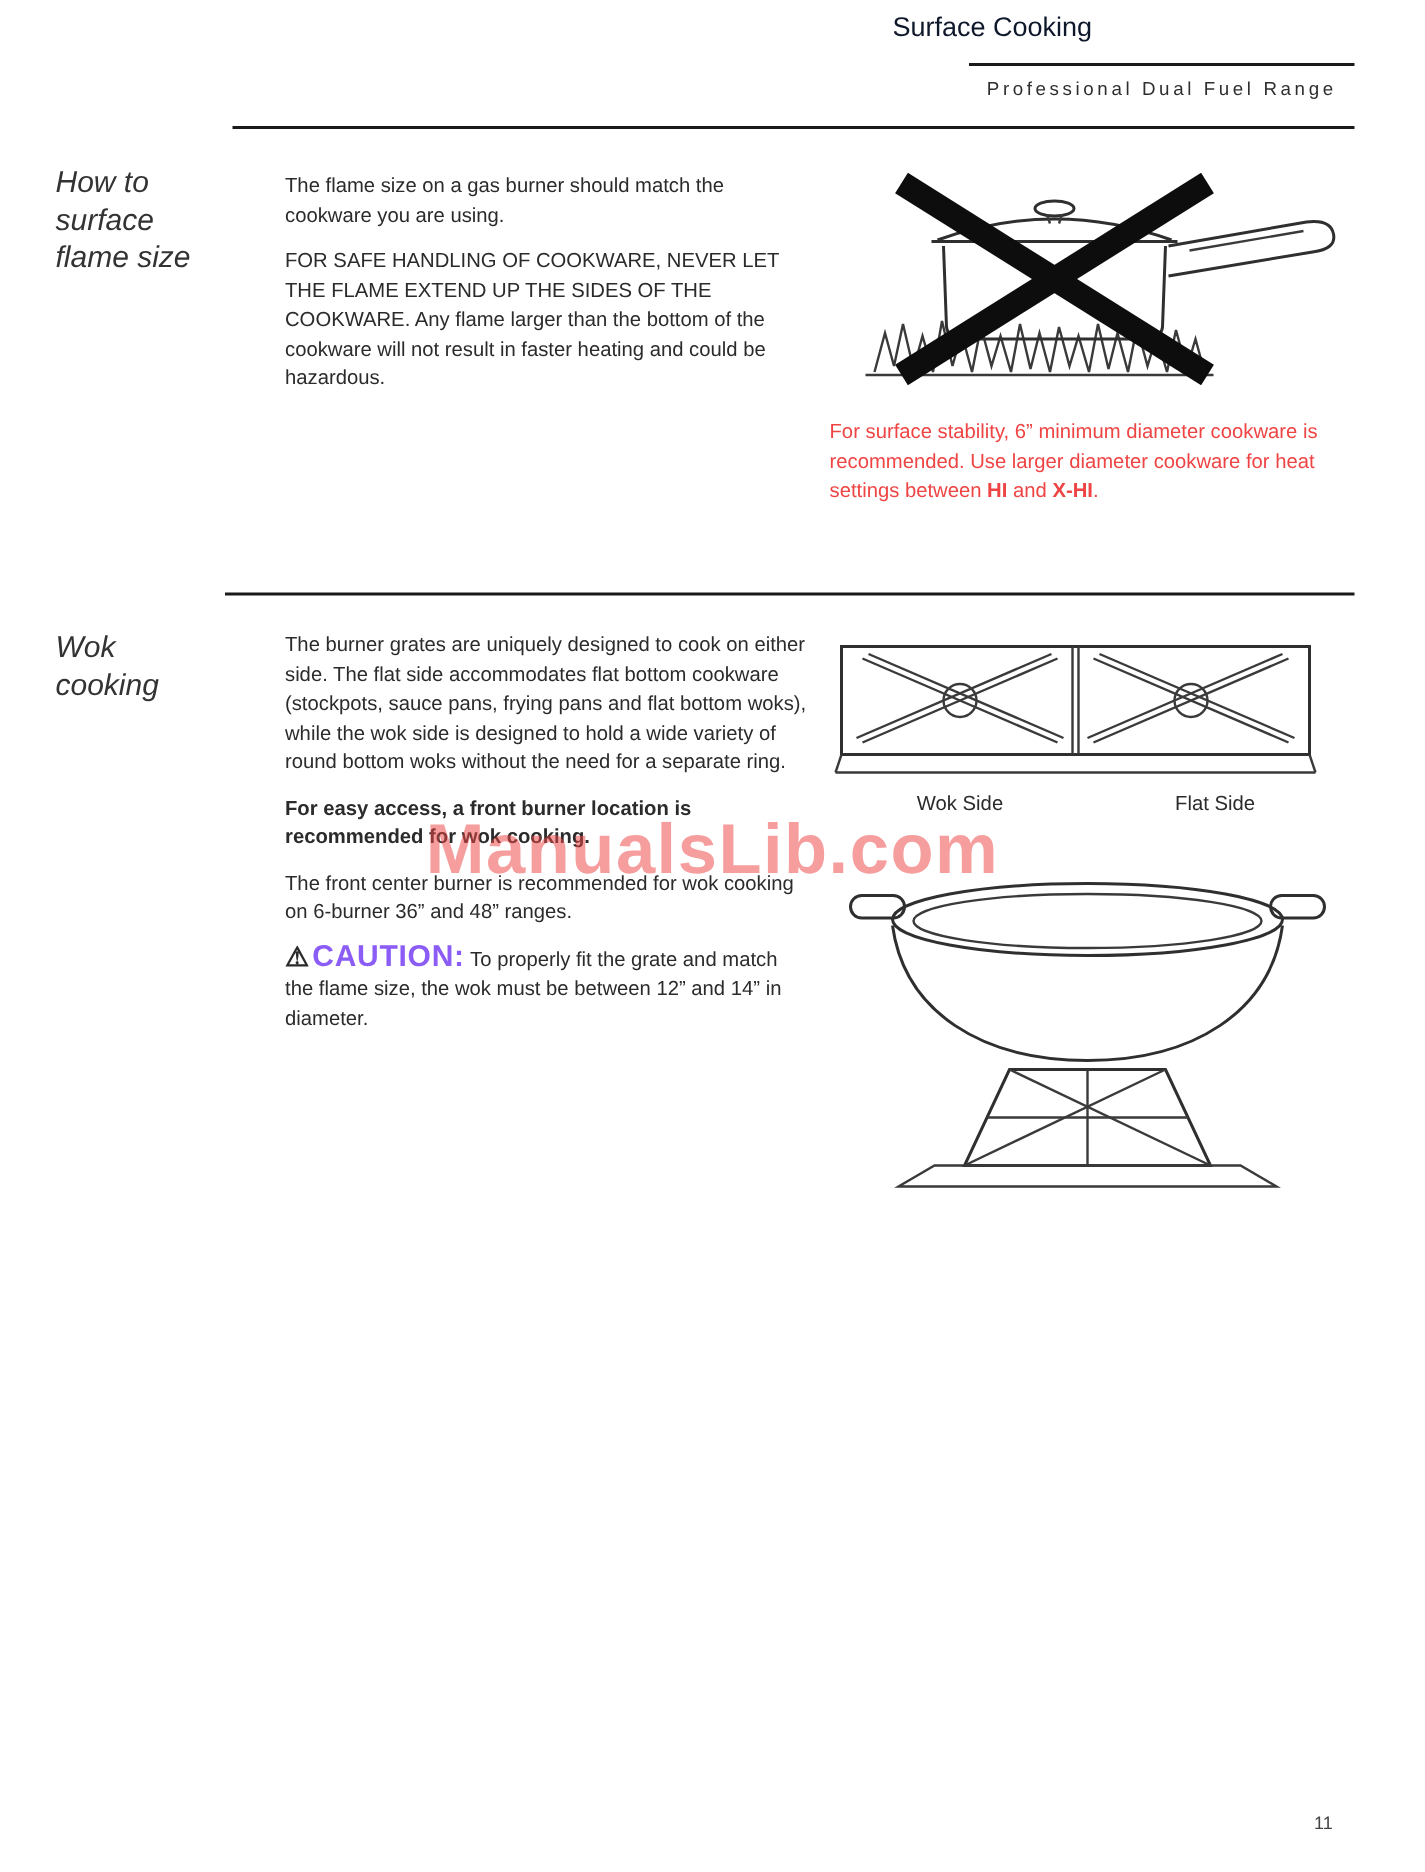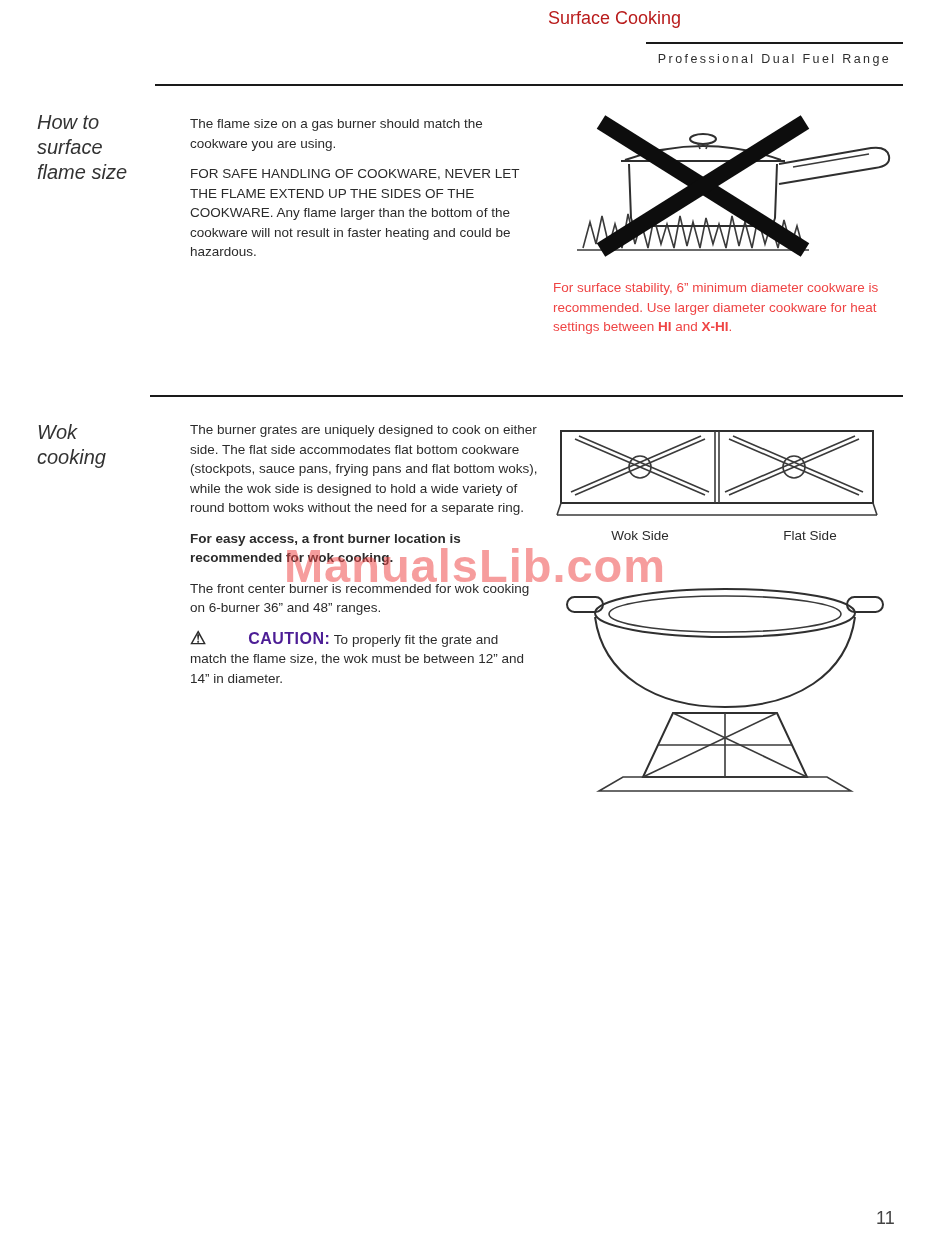--- a/index.html
+++ b/index.html
@@ -7,21 +7,21 @@
   .page {
     position:relative;
     width:950px; height:1248px;
     background:#ffffff;
     font-family:"Liberation Sans", sans-serif;
     color:#2b2b2b;
     overflow:hidden;
   }
   .hdr-title {
     position:absolute; left:548px; top:8px; width:180px;
-    font-size:18px; text-align:left; color:#b91c1c;
+    font-size:18px; text-align:right; color:#0f172a;
   }
   .hdr-rule { position:absolute; left:646px; top:42px; width:257px; border-top:2px solid #1a1a1a; }
   .hdr-sub {
     position:absolute; left:644px; top:52px; width:261px;
     font-size:12.5px; letter-spacing:2.4px; text-align:center; color:#2e2e2e;
   }
   .main-rule { position:absolute; left:155px; top:84px; width:748px; border-top:2px solid #1a1a1a; }
   .sep-rule  { position:absolute; left:150px; top:395px; width:753px; border-top:2px solid #1a1a1a; }
 
   .side-heading {
@@ -41,33 +41,33 @@
     font-size:13.5px; line-height:19.5px; color:#ef4444;
   }
   .grate-captions {
     position:absolute; left:555px; top:528px; width:340px;
     display:flex; font-size:13.5px; color:#2b2b2b;
   }
   .grate-captions span { flex:1; text-align:center; }
 
   .caution-line { margin-bottom:0; }
   .caution-label {
-    font-size:16px; font-weight:bold; color:#4c1d95; letter-spacing:0.5px;margin-left:40px;
+    font-size:20px; font-weight:bold; color:#8b5cf6; letter-spacing:0.5px;
   }
   .warning-glyph { font-size:18px; font-weight:bold; margin-right:2px; }
 
   .watermark {
     position:absolute; top:538px; left:50%; transform:translateX(-50%);
     font-size:47px; font-weight:bold; letter-spacing:1px;
     color:#ef4444; opacity:0.52; white-space:nowrap;
     pointer-events:none; z-index:5;
   }
   .page-number {
     position:absolute; left:876px; top:1208px;
-    font-size:18px; color:#444;
+    font-size:12px; color:#444;
   }
   svg .ln { stroke:#2f2f2f; stroke-width:2; fill:none; }
   svg .thin { stroke:#3a3a3a; stroke-width:1.6; fill:none; }
 </style>
 </head>
 <body>
 
 <div class="page">
 
   <div class="hdr-title">Surface Cooking</div>

